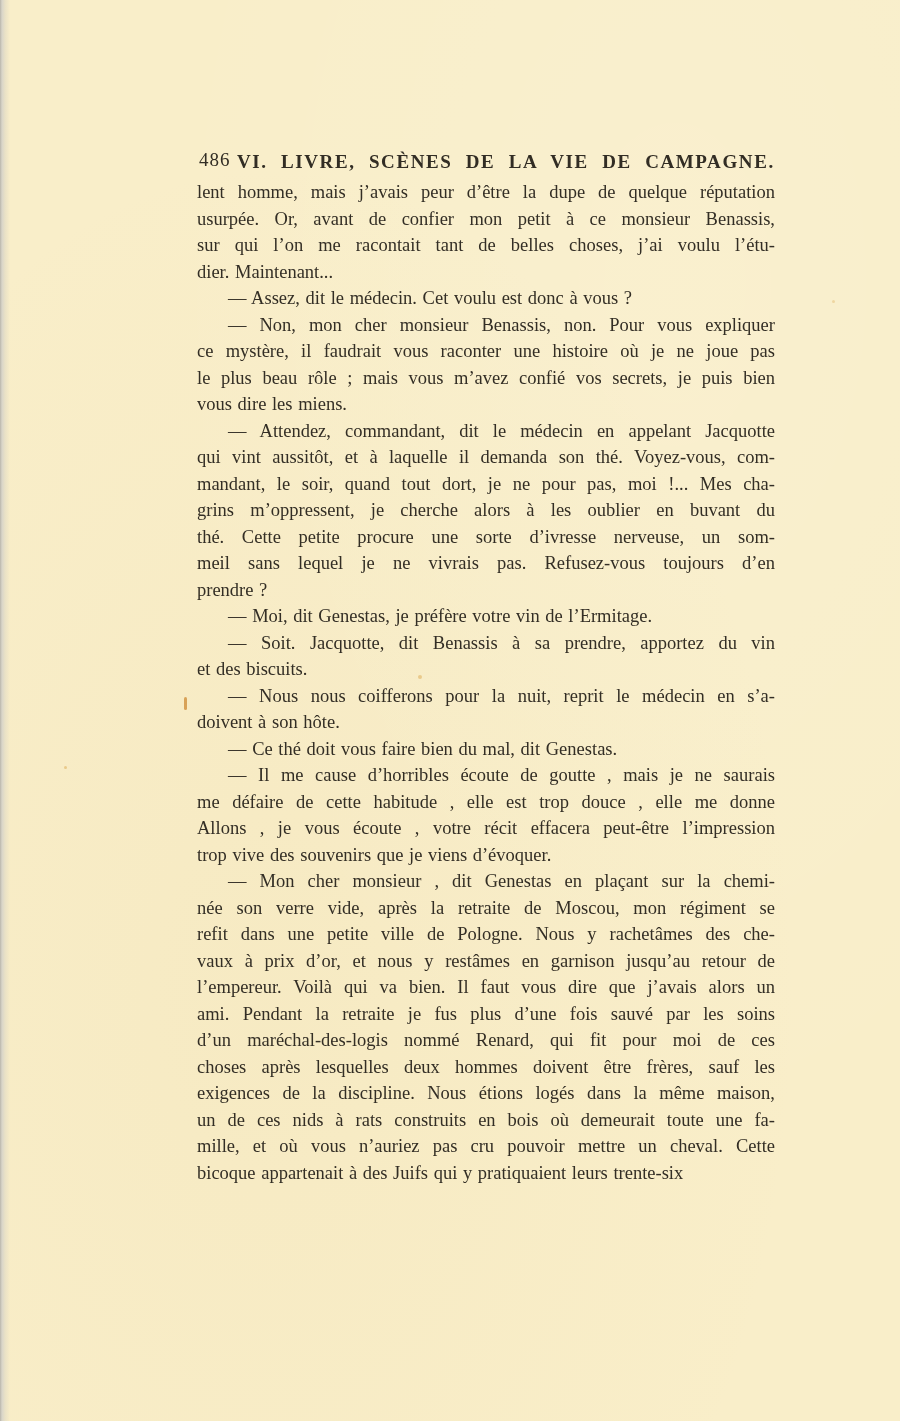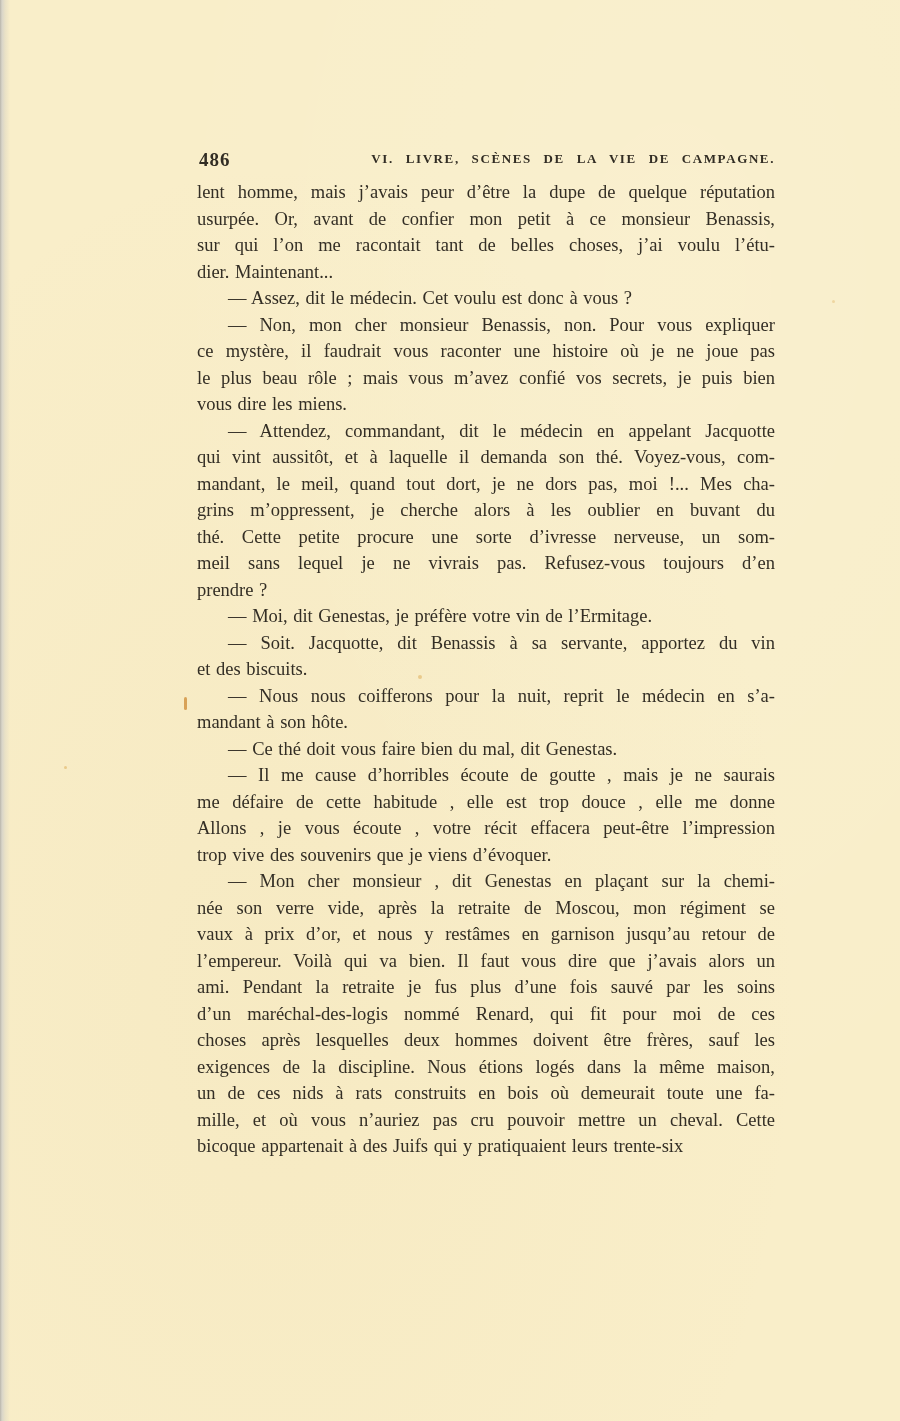--- a/index.html
+++ b/index.html
@@ -32,28 +32,28 @@
     top: 149px;
     left: 197px;
     width: 578px;
     height: 22px;
     color: #322d24;
   }
   .pagenum {
     position: absolute;
     left: 2px; top: 0;
     font-size: 19px;
-    font-weight: bold;
+    font-weight: normal;
     letter-spacing: 1px;
   }
   .running-title {
     position: absolute;
     left: 40px; right: 0; top: 2px;
-    text-align: right;
-    font-size: 13px;
+    text-align: left;
+    font-size: 19px;
     font-weight: bold;
     letter-spacing: 1.6px;
     word-spacing: 7px;
     white-space: nowrap;
   }
   .text-block {
     position: absolute;
     top: 179px;
     left: 197px;
     width: 578px;
@@ -111,37 +111,38 @@
       <div class="line">usurpée. Or, avant de confier mon petit à ce monsieur Benassis,</div>
       <div class="line">sur qui l’on me racontait tant de belles choses, j’ai voulu l’étu-</div>
       <div class="line last">dier. Maintenant...</div>
       <div class="line last indent">— Assez, dit le médecin. Cet voulu est donc à vous ?</div>
       <div class="line indent">— Non, mon cher monsieur Benassis, non. Pour vous expliquer</div>
       <div class="line">ce mystère, il faudrait vous raconter une histoire où je ne joue pas</div>
       <div class="line">le plus beau rôle ; mais vous m’avez confié vos secrets, je puis bien</div>
       <div class="line last">vous dire les miens.</div>
       <div class="line indent">— Attendez, commandant, dit le médecin en appelant Jacquotte</div>
       <div class="line">qui vint aussitôt, et à laquelle il demanda son thé. Voyez-vous, com-</div>
-      <div class="line">mandant, le meil, quand tout dort, je ne dors pas, moi !... Mes cha-</div>
+      <div class="line">mandant, le soir, quand tout dort, je ne pour pas, moi !... Mes cha-</div>
       <div class="line">grins m’oppressent, je cherche alors à les oublier en buvant du</div>
       <div class="line">thé. Cette petite procure une sorte d’ivresse nerveuse, un som-</div>
       <div class="line">meil sans lequel je ne vivrais pas. Refusez-vous toujours d’en</div>
       <div class="line last">prendre ?</div>
       <div class="line last indent">— Moi, dit Genestas, je préfère votre vin de l’Ermitage.</div>
-      <div class="line indent">— Soit. Jacquotte, dit Benassis à sa servante, apportez du vin</div>
+      <div class="line indent">— Soit. Jacquotte, dit Benassis à sa prendre, apportez du vin</div>
       <div class="line last">et des biscuits.</div>
       <div class="line indent">— Nous nous coifferons pour la nuit, reprit le médecin en s’a-</div>
-      <div class="line last">mandant à son hôte.</div>
+      <div class="line last">doivent à son hôte.</div>
       <div class="line last indent">— Ce thé doit vous faire bien du mal, dit Genestas.</div>
       <div class="line indent">— Il me cause d’horribles écoute de goutte , mais je ne saurais</div>
       <div class="line">me défaire de cette habitude , elle est trop douce , elle me donne</div>
       <div class="line">Allons , je vous écoute , votre récit effacera peut-être l’impression</div>
       <div class="line last">trop vive des souvenirs que je viens d’évoquer.</div>
       <div class="line indent">— Mon cher monsieur , dit Genestas en plaçant sur la chemi-</div>
       <div class="line">née son verre vide, après la retraite de Moscou, mon régiment se</div>
+      <div class="line">refit dans une petite ville de Pologne. Nous y rachetâmes des che-</div>
       <div class="line">vaux à prix d’or, et nous y restâmes en garnison jusqu’au retour de</div>
       <div class="line">l’empereur. Voilà qui va bien. Il faut vous dire que j’avais alors un</div>
       <div class="line">ami. Pendant la retraite je fus plus d’une fois sauvé par les soins</div>
       <div class="line">d’un maréchal-des-logis nommé Renard, qui fit pour moi de ces</div>
       <div class="line">choses après lesquelles deux hommes doivent être frères, sauf les</div>
       <div class="line">exigences de la discipline. Nous étions logés dans la même maison,</div>
       <div class="line">un de ces nids à rats construits en bois où demeurait toute une fa-</div>
       <div class="line">mille, et où vous n’auriez pas cru pouvoir mettre un cheval. Cette</div>
       <div class="line last">bicoque appartenait à des Juifs qui y pratiquaient leurs trente-six</div>
     </div>

